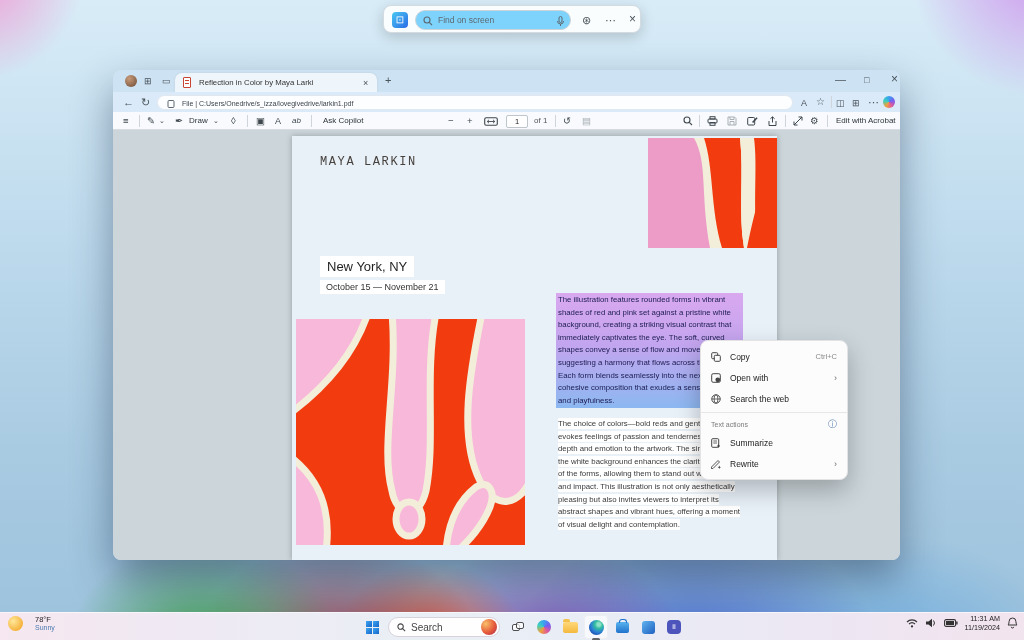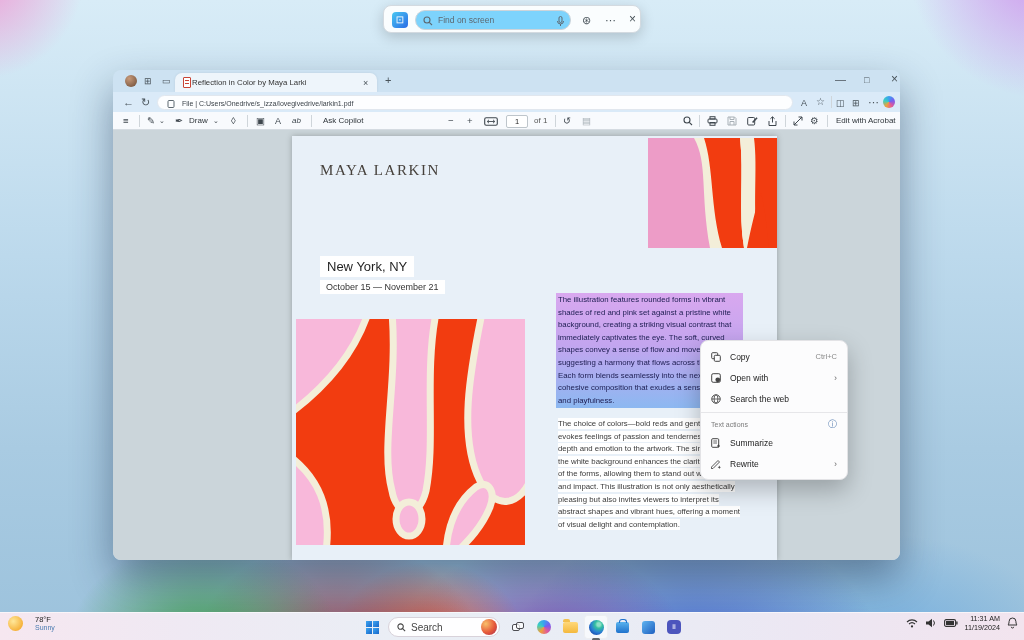--- a/index.html
+++ b/index.html
@@ -25,37 +25,37 @@
   #findbar { left:383px; top:5px; width:258px; height:28px; background:#fafdfe; border:1px solid #d3dae0; border-radius:8px; box-shadow:0 4px 14px rgba(0,0,0,.18); }
   #findbar .blueicon { left:8px; top:6px; width:16px; height:16px; border-radius:4px; background:linear-gradient(135deg,#49c8f2,#2a6be6); color:#fff; font-size:10px; line-height:16px; text-align:center; }
   #findbar .pill { left:31px; top:4px; width:156px; height:20px; border:1px solid #ccd4da; border-radius:10px; background:#7dd3fc; }
   #findbar .pill .ph { left:22px; top:4px; font-size:8.5px; color:#5d6870; }
   .gico { color:#49535a; font-size:11px; line-height:12px; }
 
   
   #win { left:113px; top:70px; width:787px; height:490px; border-radius:8px; background:#cde2f2; box-shadow:0 18px 40px rgba(20,40,70,.45); overflow:hidden; }
   #titlebar { left:0; top:0; width:787px; height:22px; }
   #tab { left:62px; top:3px; width:202px; height:19px; background:#eef5fb; border-radius:7px 7px 0 0; box-shadow:0 0 3px rgba(0,0,0,.08); }
-  #tab .t { left:17px; top:5px; font-size:7.8px; color:#333; width:152px; white-space:nowrap; overflow:hidden; }
+  #tab .t { left:24px; top:5px; font-size:7.8px; color:#333; width:152px; white-space:nowrap; overflow:hidden; }
   .pdfdoc { left:8px; top:4px; width:8px; height:11px; border:1px solid #c94435; border-radius:1px; background:#fff; }
   .pdfdoc i { display:block; margin:2px 1px 0 1px; height:1px; background:#c94435; }
   #addrbar { left:0; top:22px; width:787px; height:20px; background:#daeaf8; }
   #urlpill { left:44px; top:3px; width:636px; height:15px; background:#fdfeff; border:1px solid #e1e7ee; border-radius:8px; }
   #urlpill .u { left:24px; top:3.5px; font-size:7px; color:#3c434a; white-space:nowrap; }
   #pdftools { left:0; top:42px; width:787px; height:18px; background:#f8fafd; border-bottom:1px solid #d6dce2; }
   .tico { color:#3f474e; font-size:9.5px; line-height:18px; }
   .tico.dis { color:#a8b0b6; }
   .tdiv { width:1px; height:12px; background:#cfd5da; top:3px; }
   .tlabel { font-size:8px; color:#2f353a; line-height:18px; }
   #pagebox { width:22px; height:13px; top:2.5px; border:1px solid #bec5cb; border-radius:2px; background:#fff; font-size:7.5px; text-align:center; color:#222; font-family:"Liberation Sans",sans-serif; }
   #viewer { left:0; top:60px; width:787px; height:430px; background:#cbd5da; }
   #page { left:179px; top:6px; width:485px; height:424px; background:#e8f0f8; box-shadow:0 0 6px rgba(0,0,0,.25); }
 
   
-  .author { left:28px; top:26px; font-family:Liberation Serif, serif; font-size:15px; letter-spacing:1.6px; color:#46413c; }
+  .author { left:28px; top:19px; font-family:Liberation Mono, monospace; font-size:12px; letter-spacing:1.6px; color:#46413c; }
   .doctitle { left:26px; top:66px; background:#fff; padding:3px 9px 5px 9px; font-family:"Liberation Serif",serif; font-size:30px; color:#262421; white-space:nowrap; }
   .loc { left:28px; top:120px; background:#fff; padding:3px 7px; font-size:13px; color:#1f1f1f; white-space:nowrap; }
   .dates { left:28px; top:144px; background:#fff; padding:2px 6px; font-size:9px; color:#333; white-space:nowrap; }
   .p1 { left:264px; top:157px; width:187px; font-size:7.8px; line-height:12.6px; color:#1c1c50;
         background:linear-gradient(180deg,#d9a8ef 0%,#c3a5ef 45%,#8cb8f1 100%); padding:1px 2px; }
   .p2 { left:266px; top:282px; width:185px; font-size:7.8px; line-height:12.6px; color:#3a3a3a; }
   .p2 span { background:#fff; padding:1px 0; }
 
   
   #ctxmenu { left:700px; top:340px; width:148px; background:#fcfcfd; border:1px solid #e3e3e6; border-radius:8px; box-shadow:0 10px 24px rgba(0,0,0,.25); padding:5px 0; z-index:30; }

